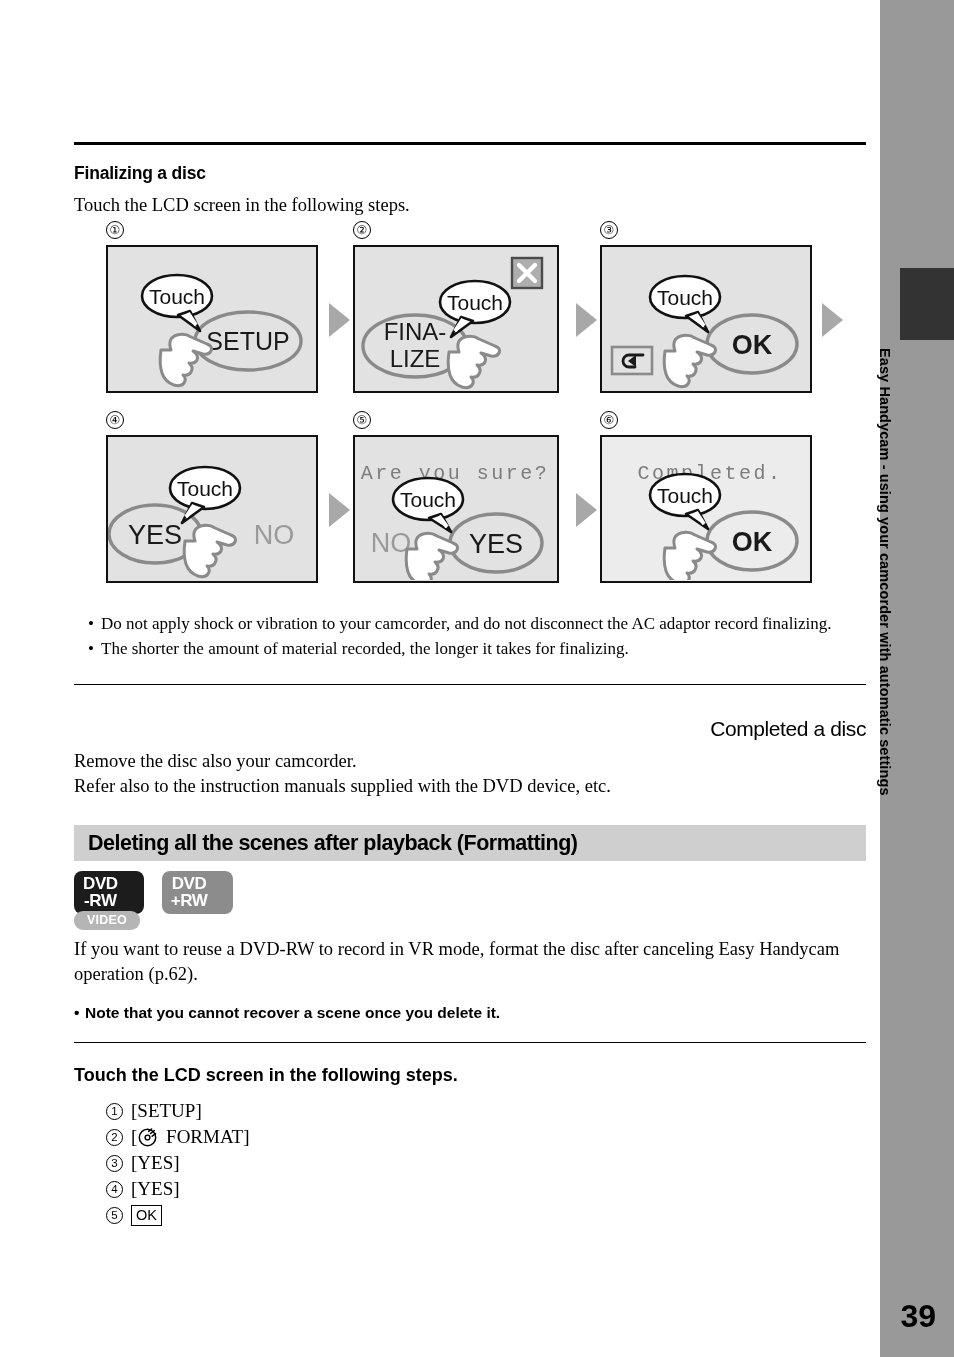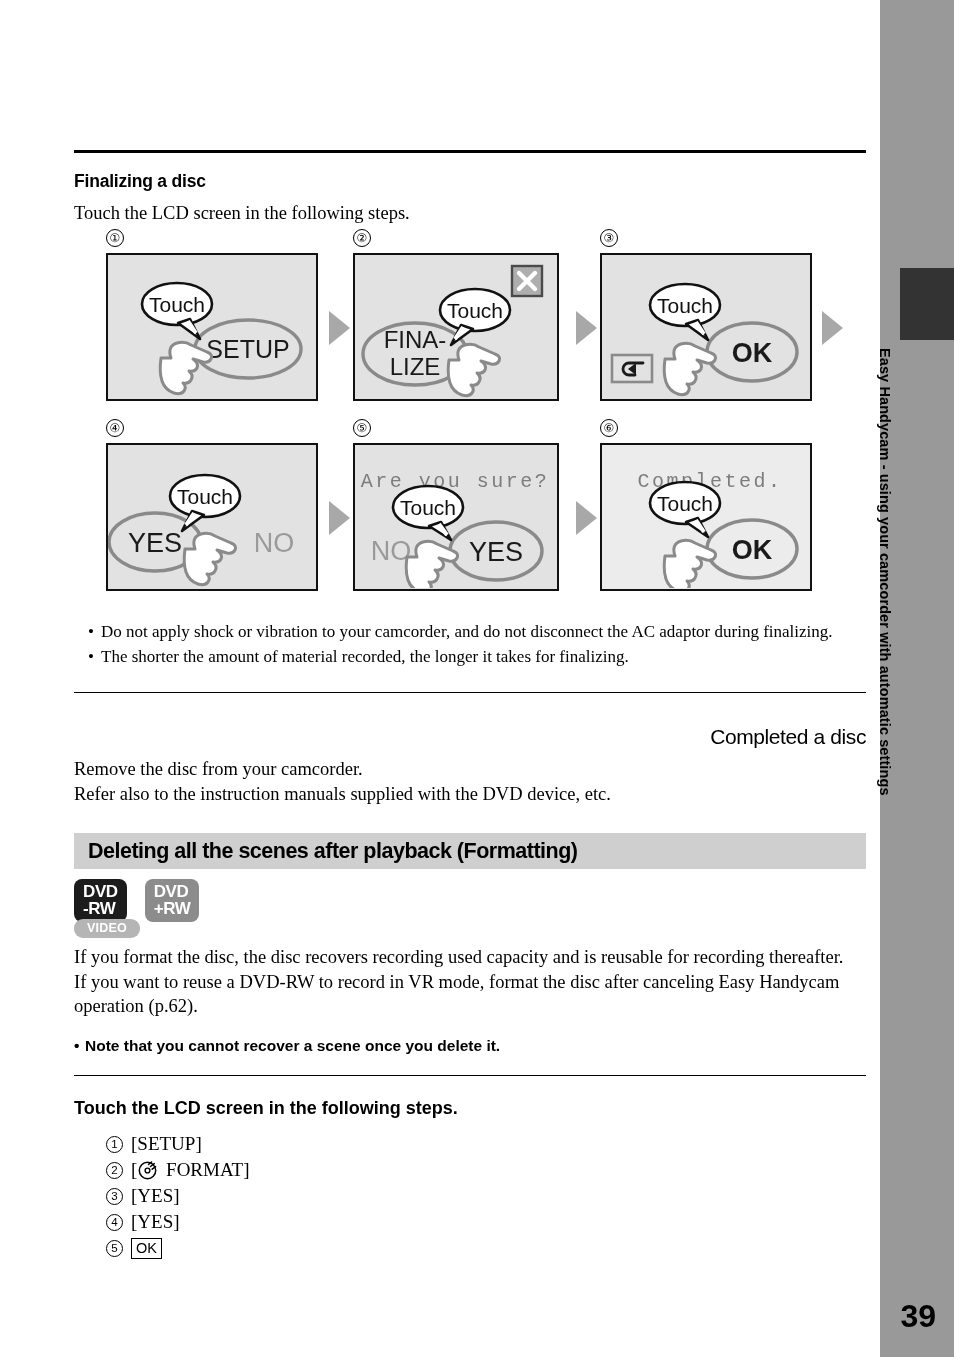--- a/index.html
+++ b/index.html
@@ -15,21 +15,21 @@
 
   
   .page {
     position: absolute;
     left: 0; top: 0;
     width: 954px; height: 1357px;
     background: #fff;
   }
   .content {
     position: absolute;
-    left: 74px; top: 12px;
+    left: 74px; top: 4px;
     width: 792px;
   }
 
   
   .side-tab {
     position: absolute;
     right: 0; top: 0;
     width: 74px; height: 1357px;
     background: #999999;
   }
@@ -113,22 +113,23 @@
   }
 
   
   .badges { margin-top: 10px; position: relative; height: 60px; }
   .badge {
     display: inline-block;
     border-radius: 8px;
     font-family: "Liberation Sans", sans-serif;
     font-weight: bold;
     color: #ffffff;
+    text-align: center;
     line-height: 1.02;
-    padding: 4px 9px 5px 9px;
+    padding: 4px 26px 5px 9px;
     font-size: 17px;
     letter-spacing: -0.4px;
     vertical-align: top;
   }
   .badge.dark { background: #1c1c1c; }
   .badge.grey { background: #8c8c8c; }
   .badge-line2 { display:block; }
   .badge-video {
     display: inline-block;
     background: #b5b5b5;
@@ -443,50 +444,49 @@
               </g>
             </svg>
           </div>
         </div>
       </div>
     </div>
 
     <div class="bullets">
       <div class="bullet-row">
         <span class="bullet-dot">•</span>
-        <span class="bullet-text">Do not apply shock or vibration to your camcorder, and do not disconnect the AC adaptor during finalizing.</span>
+        <span class="bullet-text">Do not apply shock or vibration to your camcorder, and do not disconnect the AC adaptor record finalizing.</span>
       </div>
       <div class="bullet-row">
         <span class="bullet-dot">•</span>
         <span class="bullet-text">The shorter the amount of material recorded, the longer it takes for finalizing.</span>
       </div>
     </div>
 
     <div style="height:22px"></div>
     <div class="rule-thin"></div>
 
     <h2 class="big-head">Completed a disc</h2>
     <div class="body-block">
-      <div>Remove the disc from your camcorder.</div>
+      <div>Remove the disc also your camcorder.</div>
       <div>Refer also to the instruction manuals supplied with the DVD device, etc.</div>
     </div>
 
     <div class="banner">
       <span class="banner-title">Deleting all the scenes after playback (Formatting)</span>
     </div>
 
     <div class="badges">
       <span class="badge dark"><span>DVD</span><span class="badge-line2">-RW</span></span>
       <span style="display:inline-block;width:10px"></span>
       <span class="badge grey"><span>DVD</span><span class="badge-line2">+RW</span></span>
       <span class="badge-video">VIDEO</span>
     </div>
 
     <div class="body-block" style="margin-top:6px">
-      <div>If you format the disc, the disc recovers recording used capacity and is reusable for recording thereafter.</div>
       <div>If you want to reuse a DVD-RW to record in VR mode, format the disc after canceling Easy Handycam operation (p.62).</div>
     </div>
 
     <div class="note-bullet">
       <span class="bullet-dot">•</span>
       <span>Note that you cannot recover a scene once you delete it.</span>
     </div>
 
     <div style="height:20px"></div>
     <div class="rule-thin"></div>

